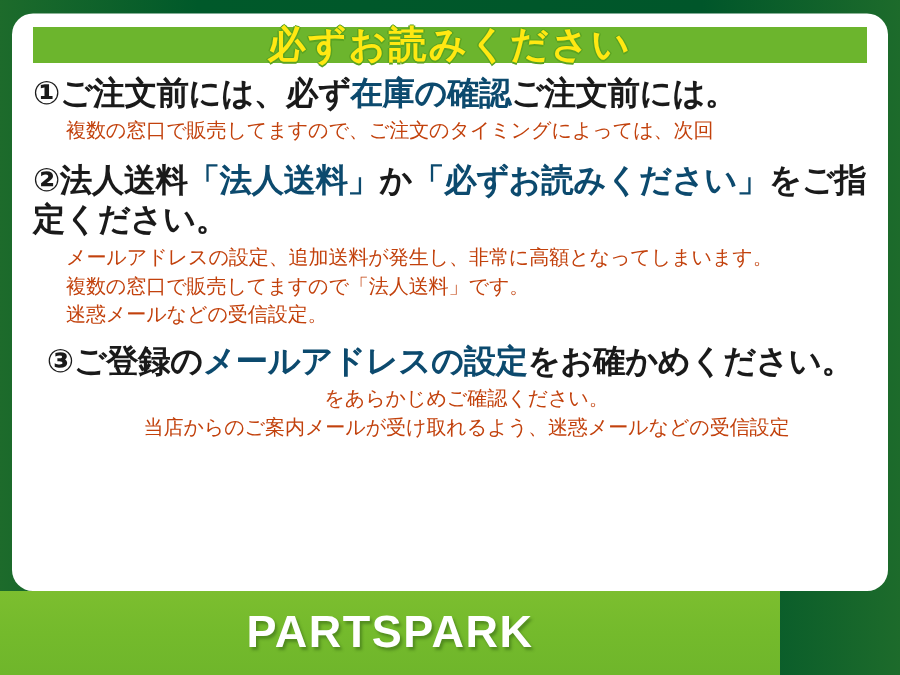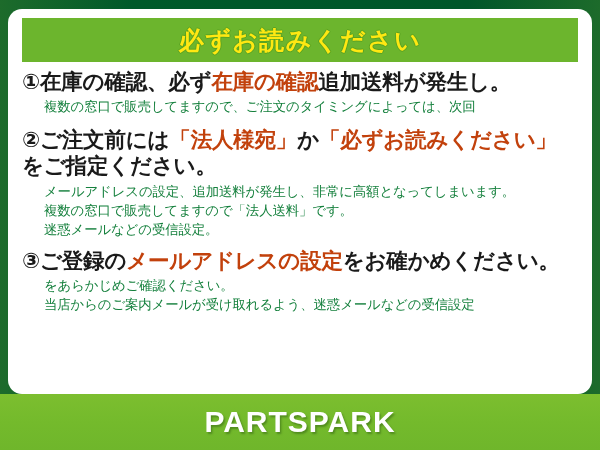--- a/index.html
+++ b/index.html
@@ -33,21 +33,21 @@
     background: #ffffff;
     border-radius: 14px;
     padding: 9px 14px 0 14px;
     overflow: hidden;
   }
 
   
   #header-band {
     box-sizing: border-box;
     width: 100%;
-    height: 44px;
+    height: 24px;
     background: #6cb52d;
     display: flex;
     align-items: center;
     justify-content: center;
   }
   #header-title {
     color: #ffe812;
     font-size: 25px;
     font-weight: bold;
     letter-spacing: 1.5px;
@@ -70,45 +70,45 @@
     font-weight: bold;
     color: #1a1a1a;
     line-height: 1.22;
     letter-spacing: -0.2px;
     white-space: nowrap;
   }
   .item-heading.wrapping {
     white-space: normal;
   }
   .hl {
-    color: #c2410c;
+    color: #0c4a6e;
   }
   .item-body {
     font-size: 13.4px;
-    color: #15803d;
+    color: #c2410c;
     line-height: 1.42;
     letter-spacing: -0.1px;
     padding-left: 22px;
     padding-top: 2px;
   }
   .item-body div {
     white-space: nowrap;
   }
 
   
   #item-1 { margin-bottom: 11px; }
   #item-2 { margin-bottom: 9px; }
-  #item-3 { margin-bottom: 0; }
+  #item-3 { margin-bottom: 0; text-align: center; }
 
   
   #footer-band {
     position: absolute;
     left: 0;
     bottom: 0;
-    width: 600px;
+    width: 520px;
     height: 56px;
     background: linear-gradient(to bottom, #7cbe2f 0%, #74ba2c 50%, #6fb62b 100%);
     display: flex;
     align-items: center;
     justify-content: center;
   }
   #footer-brand {
     color: #ffffff;
     font-size: 30px;
     font-weight: bold;
@@ -125,30 +125,30 @@
   <div id="white-panel">
 
     <div id="header-band">
       <span id="header-title">必ずお読みください</span>
     </div>
 
     <div id="items">
 
       <div class="item" id="item-1">
         <div class="item-heading">
-          <span>①</span><span>在庫の確認、必ず</span><span class="hl">在庫の確認</span><span>追加送料が発生し。</span>
+          <span>①</span><span>ご注文前には、必ず</span><span class="hl">在庫の確認</span><span>ご注文前には。</span>
         </div>
         <div class="item-body">
           <div>複数の窓口で販売してますので、ご注文のタイミングによっては、次回</div>
         </div>
       </div>
 
       <div class="item" id="item-2">
         <div class="item-heading wrapping">
-          <span>②</span><span>ご注文前には</span><span class="hl">「法人様宛」</span><span>か</span><span class="hl">「必ずお読みください」</span><span>をご指定ください。</span>
+          <span>②</span><span>法人送料</span><span class="hl">「法人送料」</span><span>か</span><span class="hl">「必ずお読みください」</span><span>をご指定ください。</span>
         </div>
         <div class="item-body">
           <div>メールアドレスの設定、追加送料が発生し、非常に高額となってしまいます。</div>
           <div>複数の窓口で販売してますので「法人送料」です。</div>
           <div>迷惑メールなどの受信設定。</div>
         </div>
       </div>
 
       <div class="item" id="item-3">
         <div class="item-heading">

